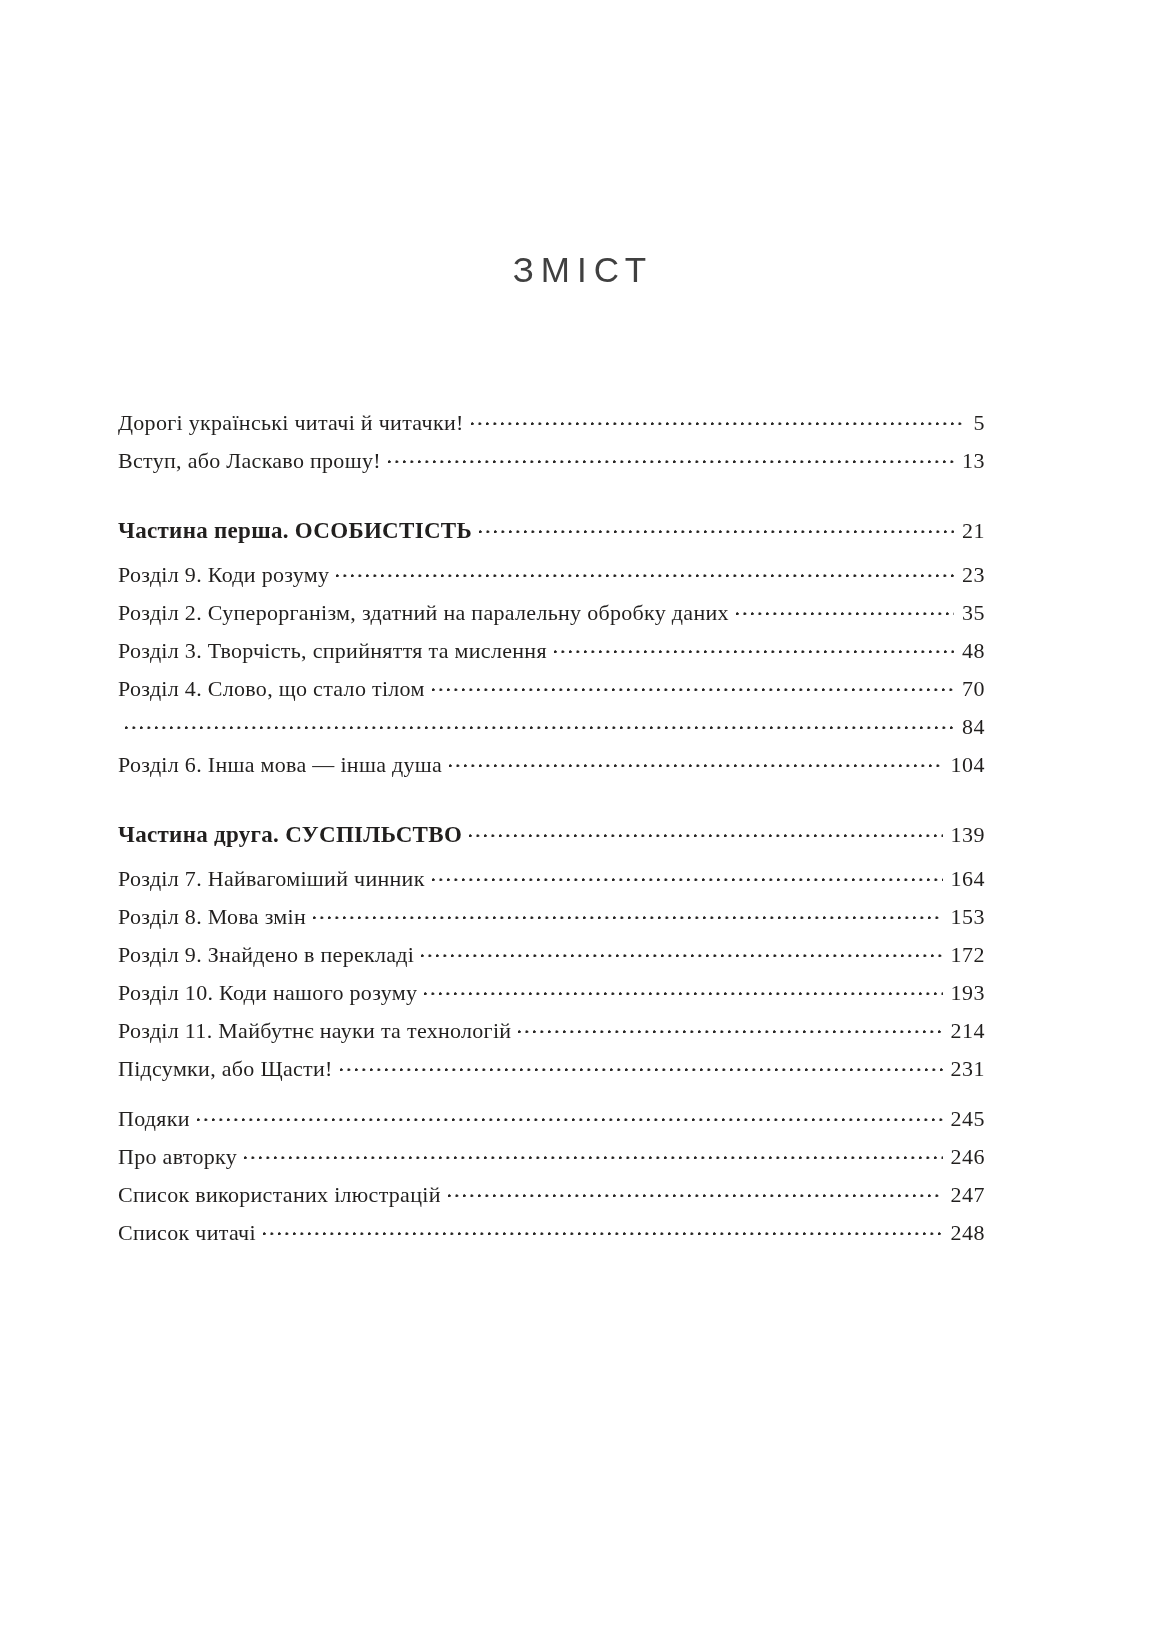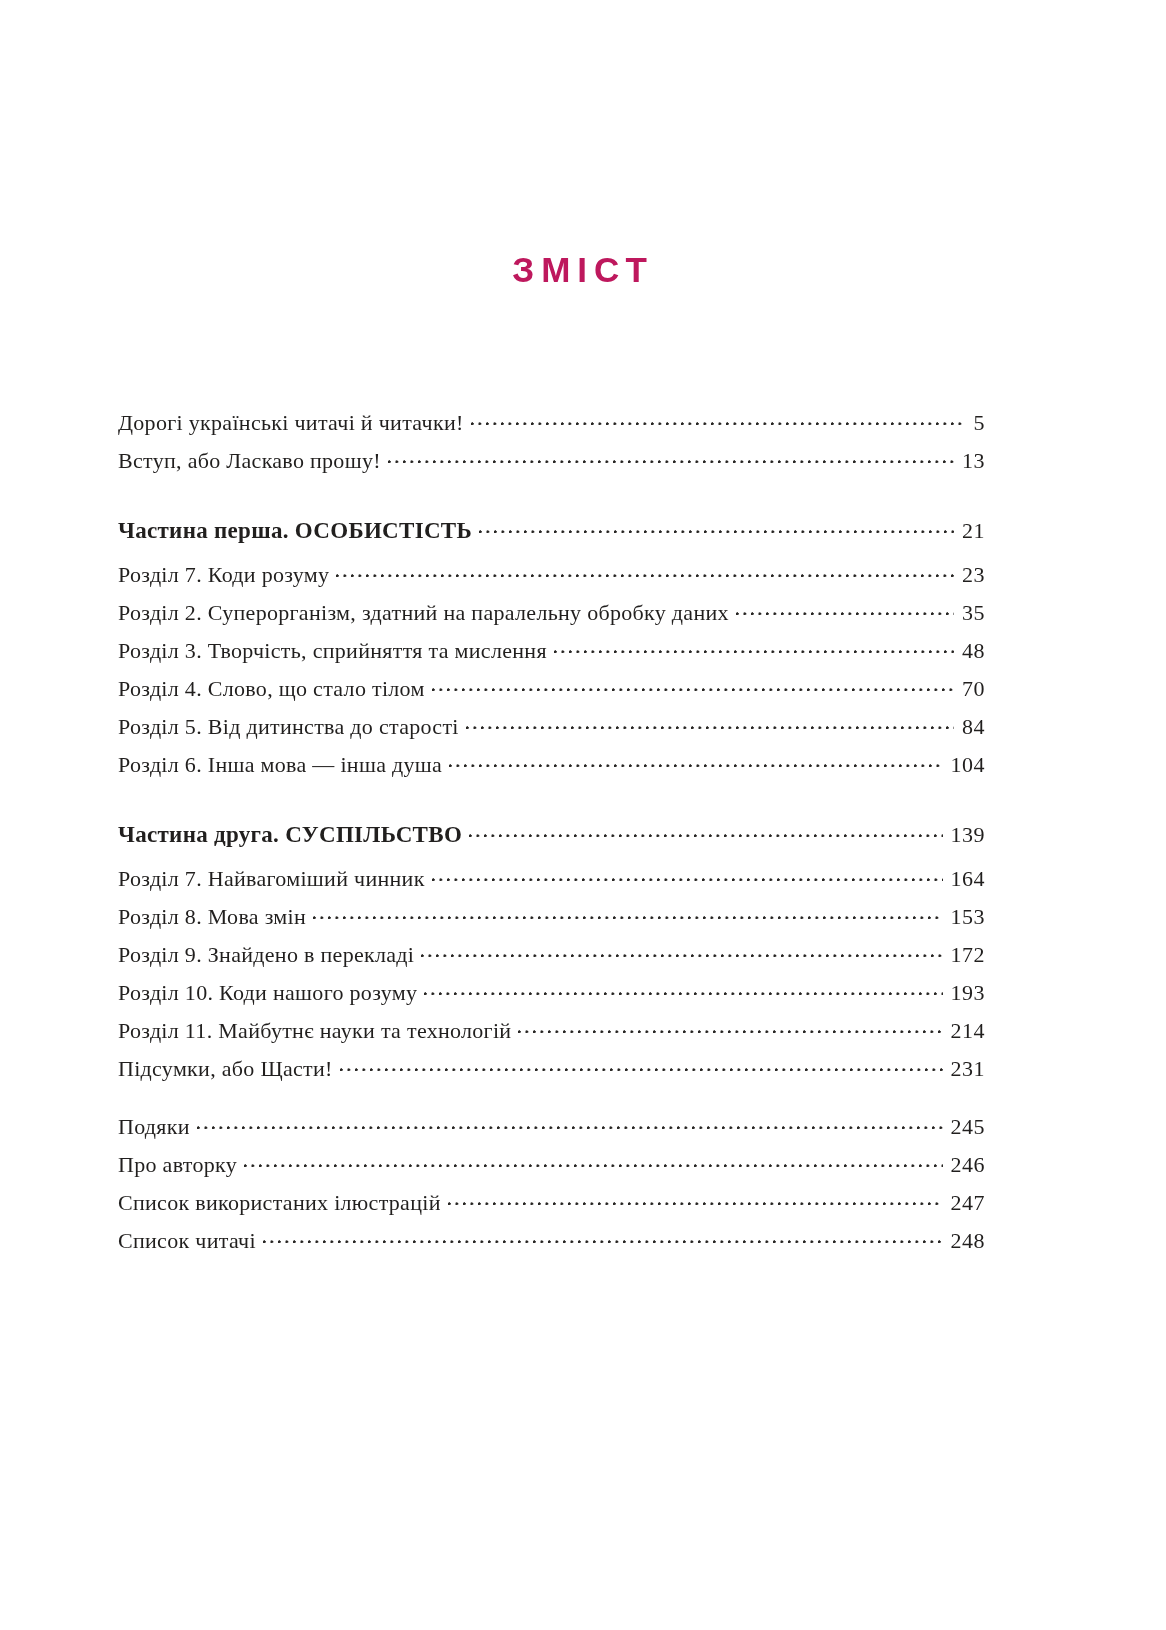--- a/index.html
+++ b/index.html
@@ -22,23 +22,23 @@
   }
   .page-title {
     position: absolute;
     top: 250px;
     left: 0;
     width: 100%;
     margin: 0;
     text-align: center;
     font-family: "Liberation Sans", sans-serif;
     font-size: 35px;
-    font-weight: 700;
+    font-weight: 400;
     letter-spacing: 7px;
-    color: #be185d;
+    color: #404040;
   }
   .toc {
     position: absolute;
     left: 118px;
     top: 404px;
     width: 867px;
     font-size: 22px;
     letter-spacing: 0.3px;
   }
   .row {
@@ -47,21 +47,21 @@
     height: 38px;
     line-height: 38px;
   }
   .row.section {
     font-weight: 700;
     font-size: 23px;
     margin-top: 32px;
     margin-bottom: 6px;
   }
   .row.group-gap {
-    margin-top: 20px;
+    margin-top: 12px;
   }
   .label {
     white-space: nowrap;
     flex: 0 0 auto;
   }
   .leader {
     flex: 1 1 auto;
     min-width: 14px;
     height: 5px;
     margin-left: 7px;
@@ -96,41 +96,40 @@
         <span class="label">Вступ, або Ласкаво прошу!</span>
         <span class="leader"></span>
         <span class="pagenum">13</span>
       </div>
       <div class="row section">
         <span class="label">Частина перша. ОСОБИСТІСТЬ</span>
         <span class="leader"></span>
         <span class="pagenum">21</span>
       </div>
       <div class="row">
-        <span class="label">Розділ 7. Коди розуму</span>
+        <span class="label">Розділ 9. Коди розуму</span>
         <span class="leader"></span>
         <span class="pagenum">23</span>
       </div>
       <div class="row">
         <span class="label">Розділ 2. Суперорганізм, здатний на паралельну обробку даних</span>
         <span class="leader"></span>
         <span class="pagenum">35</span>
       </div>
       <div class="row">
         <span class="label">Розділ 3. Творчість, сприйняття та мислення</span>
         <span class="leader"></span>
         <span class="pagenum">48</span>
       </div>
       <div class="row">
         <span class="label">Розділ 4. Слово, що стало тілом</span>
         <span class="leader"></span>
         <span class="pagenum">70</span>
       </div>
       <div class="row">
-        <span class="label">Розділ 5. Від дитинства до старості</span>
         <span class="leader"></span>
         <span class="pagenum">84</span>
       </div>
       <div class="row">
         <span class="label">Розділ 6. Інша мова — інша душа</span>
         <span class="leader"></span>
         <span class="pagenum">104</span>
       </div>
       <div class="row section">
         <span class="label">Частина друга. СУСПІЛЬСТВО</span>

